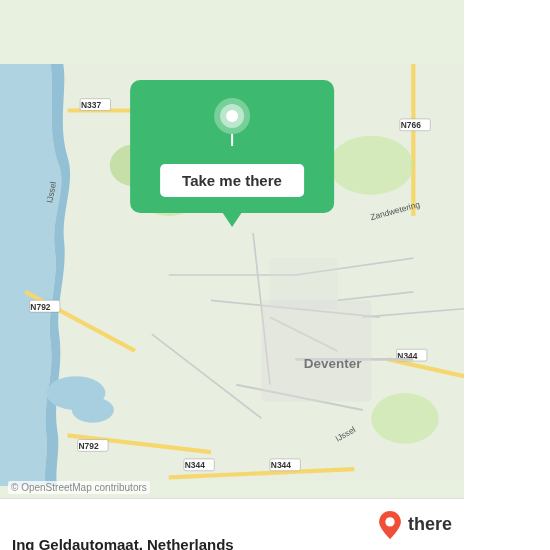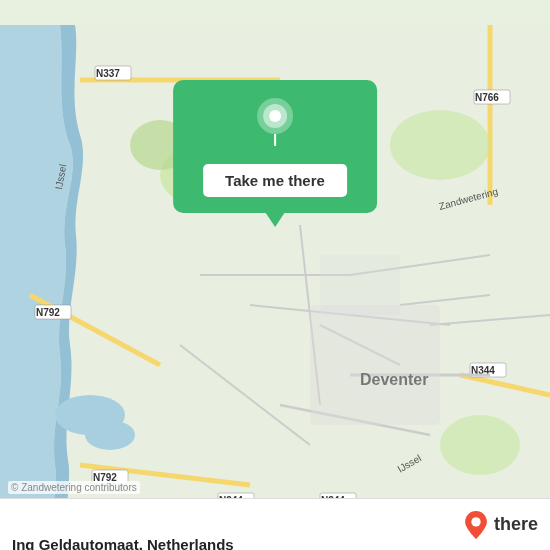--- a/index.html
+++ b/index.html
@@ -6,21 +6,21 @@
 
     body {
       width: 550px;
       height: 550px;
       overflow: hidden;
       font-family: Arial, sans-serif;
       position: relative;
     }
 
     #map-container {
-      width: 550px;
+      width: 464px;
       height: 550px;
       position: relative;
       background-color: #e8f0e0;
       overflow: hidden;
     }
 
     
     #map-bg {
       position: absolute;
       top: 0; left: 0;
@@ -201,21 +201,21 @@
     <rect x="310" y="280" width="130" height="120" fill="#ddd" opacity="0.4" rx="5"></rect>
     <rect x="320" y="230" width="80" height="60" fill="#ddd" opacity="0.3" rx="3"></rect>
 
     <ellipse cx="200" cy="150" rx="40" ry="30" fill="#c8e6a0" opacity="0.7"></ellipse>
     <ellipse cx="160" cy="120" rx="30" ry="25" fill="#b8d990" opacity="0.7"></ellipse>
     <ellipse cx="440" cy="120" rx="50" ry="35" fill="#c8e6a0" opacity="0.6"></ellipse>
     <ellipse cx="480" cy="420" rx="40" ry="30" fill="#c8e6a0" opacity="0.6"></ellipse>
   </svg>
 
   <div id="copyright">
-    <span>© Zandwetering contributors</span>
+    <span>© OpenStreetMap contributors</span>
   </div>
 
   <div id="popup-card">
     <div id="popup-pin">
       <svg width="40" height="48" viewBox="0 0 40 48" xmlns="http://www.w3.org/2000/svg">
         <circle cx="20" cy="18" r="18" fill="white" opacity="0.3"></circle>
         <circle cx="20" cy="18" r="12" fill="white" opacity="0.5"></circle>
         <circle cx="20" cy="18" r="6" fill="white"></circle>
         <path d="M20 36 L20 48" stroke="white" stroke-width="2"></path>
       </svg>

